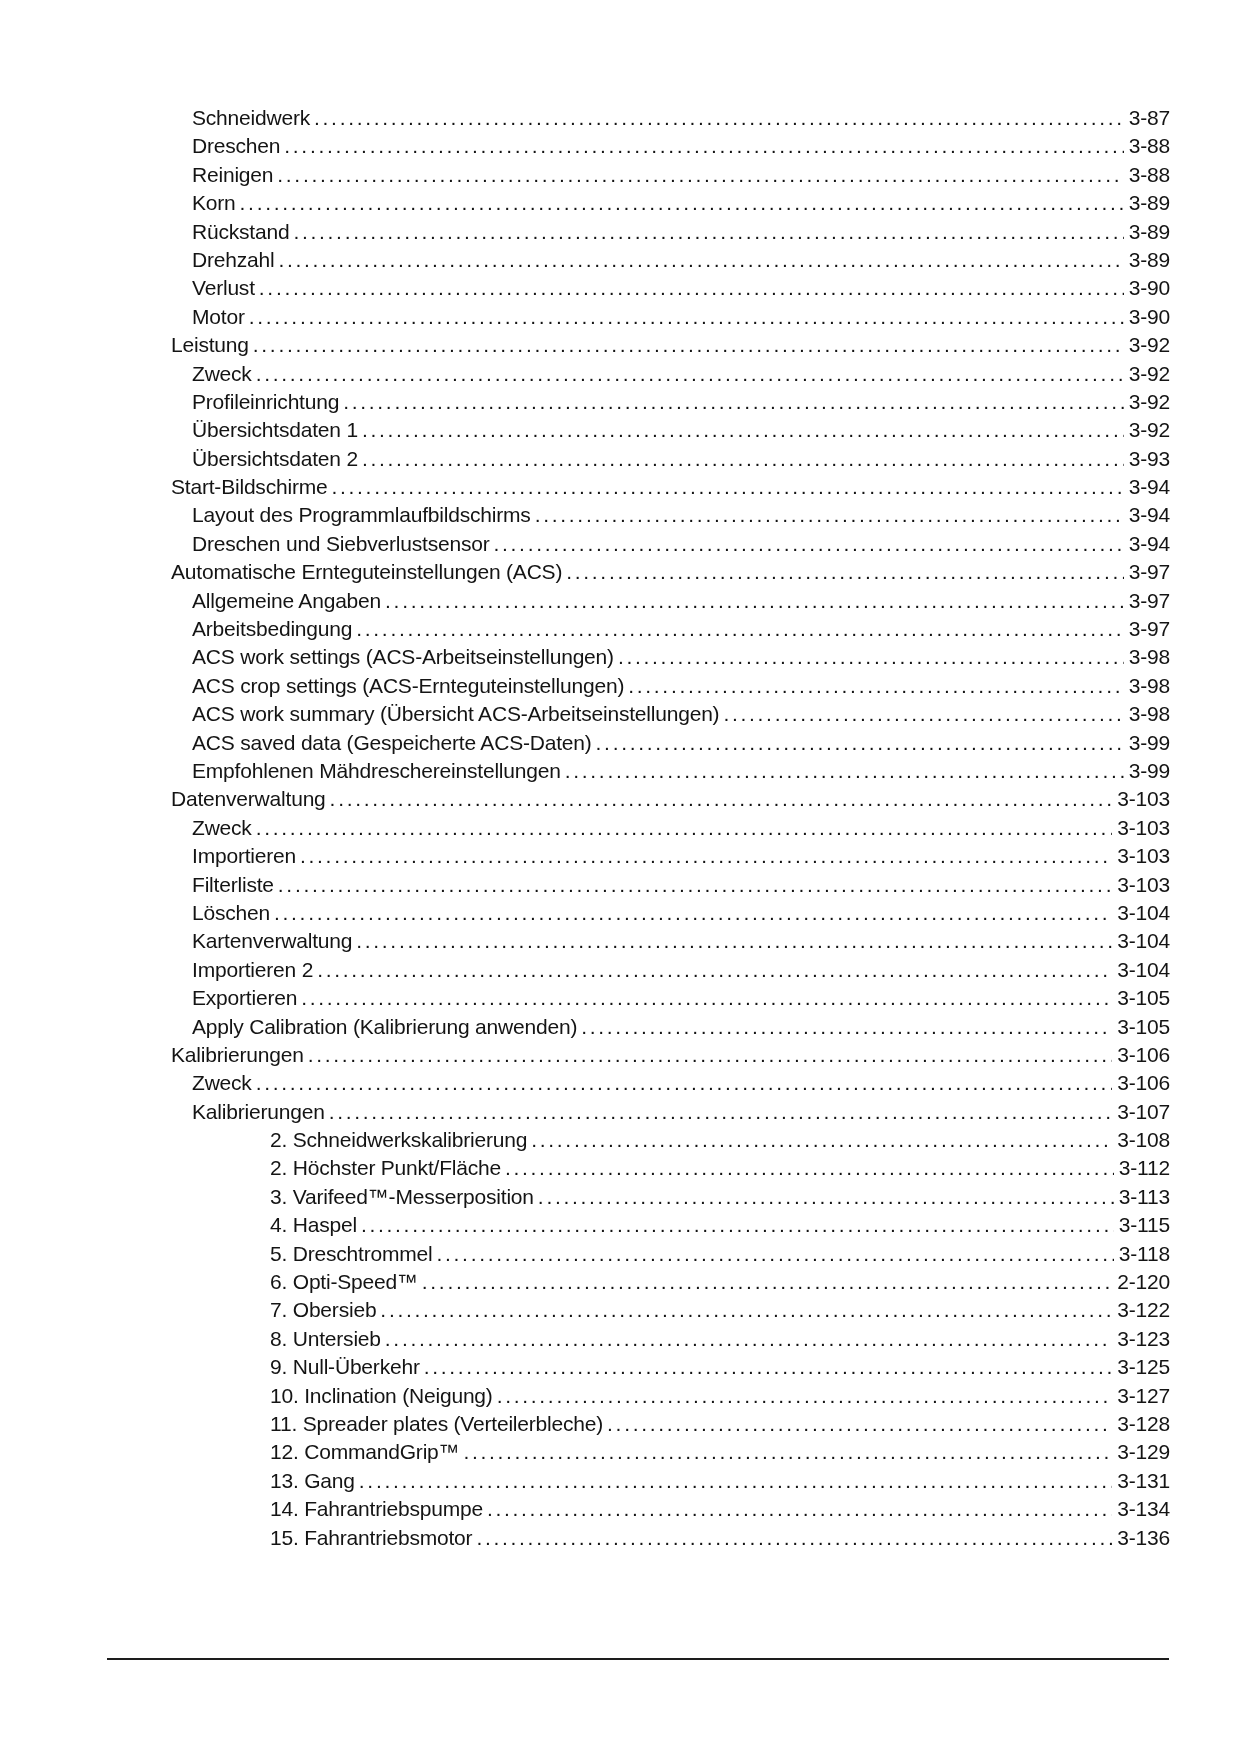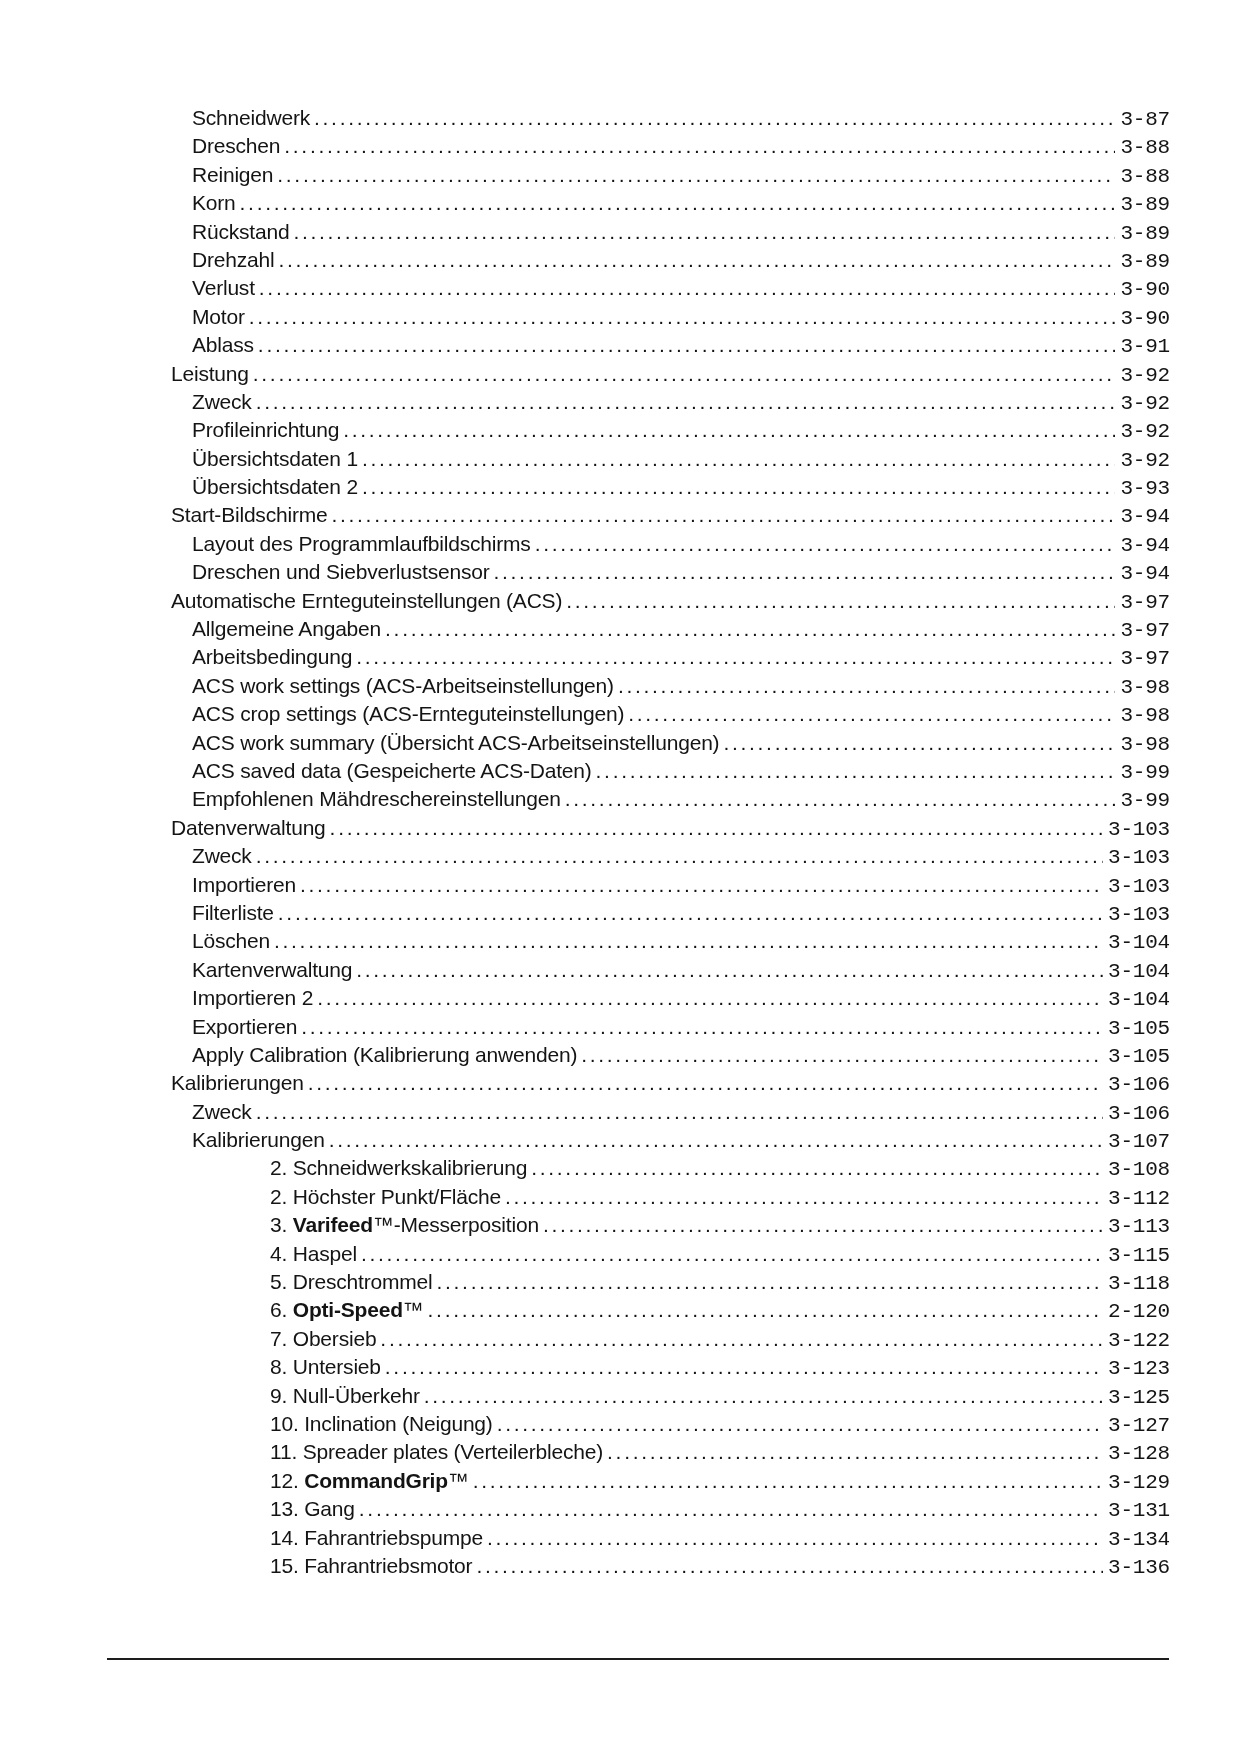--- a/index.html
+++ b/index.html
@@ -17,30 +17,30 @@
   .toc-row{
     display:flex;align-items:baseline;
     height:28.4px;font-size:21px;line-height:28.4px;
     letter-spacing:-0.2px;white-space:nowrap;
   }
   .toc-row.lvl1{padding-left:64px;}
   .toc-row.lvl2{padding-left:85px;}
   .toc-row.lvl3{padding-left:163px;}
   .toc-row.gap{margin-top:0;}
   .toc-label{flex:0 0 auto;white-space:nowrap;}
-  .toc-label .b{font-weight:bold;}
+  .toc-label .b{font-weight:normal;}
   .toc-leader{
     flex:1 1 auto;overflow:hidden;white-space:nowrap;
     margin:0 3px 0 4px;min-width:12px;
   }
   .toc-leader::after{
     content:"........................................................................................................................................................................................................................................................................";
     letter-spacing:2.7px;
   }
-  .toc-page-num{flex:0 0 auto;white-space:nowrap;padding-left:2px;font-family:Liberation Mono, monospace;}
+  .toc-page-num{flex:0 0 auto;white-space:nowrap;padding-left:2px;}
   .footer-rule{
     position:absolute;left:107px;top:1658px;width:1062px;height:2px;background:#1d1d1d;
   }
 </style>
 </head>
 <body>
 
 <div class="doc-page">
   <div class="toc">
       <div class="toc-row lvl2">
@@ -76,25 +76,20 @@
       <div class="toc-row lvl2">
     <span class="toc-label"><span>Verlust</span></span>
     <span class="toc-leader"></span>
     <span class="toc-page-num">3-90</span>
   </div>
       <div class="toc-row lvl2">
     <span class="toc-label"><span>Motor</span></span>
     <span class="toc-leader"></span>
     <span class="toc-page-num">3-90</span>
   </div>
-      <div class="toc-row lvl2">
-    <span class="toc-label"><span>Ablass</span></span>
-    <span class="toc-leader"></span>
-    <span class="toc-page-num">3-91</span>
-  </div>
       <div class="toc-row lvl1">
     <span class="toc-label"><span>Leistung</span></span>
     <span class="toc-leader"></span>
     <span class="toc-page-num">3-92</span>
   </div>
       <div class="toc-row lvl2">
     <span class="toc-label"><span>Zweck</span></span>
     <span class="toc-leader"></span>
     <span class="toc-page-num">3-92</span>
   </div>

